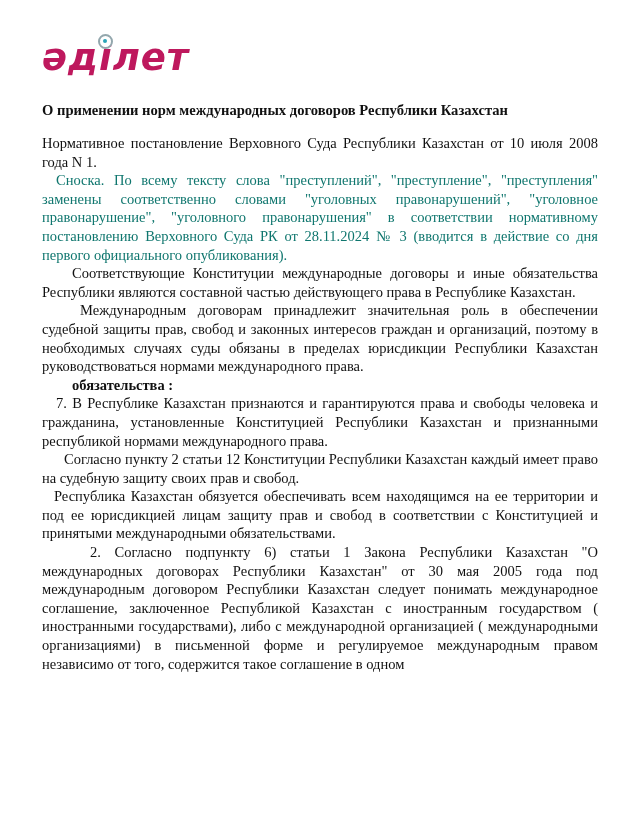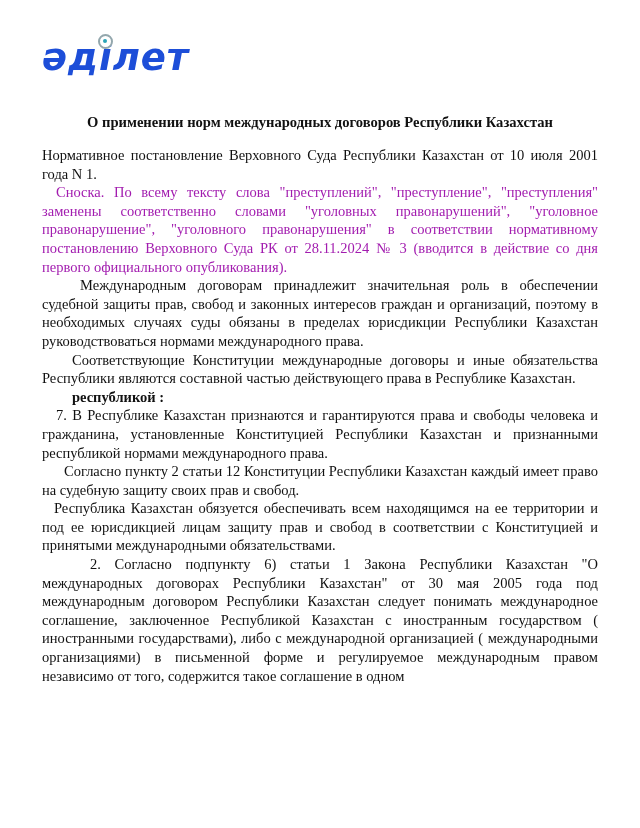--- a/index.html
+++ b/index.html
@@ -24,21 +24,21 @@
     margin: 34px 0 20px 0;
     height: 48px;
     display: inline-block;
   }
   .logo-text {
     font-family: "DejaVu Sans", sans-serif;
     font-style: italic;
     font-weight: bold;
     font-size: 37px;
     letter-spacing: 1px;
-    color: #1d4ed8;
+    color: #be185d;
     line-height: 48px;
   }
   .logo-ring {
     position: absolute;
     left: 56px;
     top: 0px;
     width: 11px;
     height: 11px;
     border: 2.5px solid #93a7ad;
     border-radius: 50%;
@@ -51,51 +51,51 @@
     top: 3.2px;
     width: 4px;
     height: 4px;
     border-radius: 50%;
     background: #2ba4b8;
   }
   
   .doc-title {
     font-size: 14.6px;
     font-weight: bold;
-    margin: 12px 0 15px 0;
-    text-align: center;
+    margin: 0 0 15px 0;
+    text-align: left;
   }
   .doc-body {
     font-size: 14.5px;
     line-height: 18.6px;
   }
   .para {
     margin: 0;
     text-align: justify;
   }
-  .para.red  { color: #a21caf; }
+  .para.red  { color: #0f766e; }
   .para.bold { font-weight: bold; }
 </style>
 </head>
 <body>
 
 <div class="page">
 
   <div class="logo">
     <span class="logo-text">әділет</span>
     <span class="logo-ring"></span>
   </div>
 
   <h1 class="doc-title">О применении норм международных договоров Республики Казахстан</h1>
 
   <div class="doc-body">
-      <p class="para" style="text-indent: 0px;">Нормативное постановление Верховного Суда Республики Казахстан от 10 июля 2001 года N 1.</p>
+      <p class="para" style="text-indent: 0px;">Нормативное постановление Верховного Суда Республики Казахстан от 10 июля 2008 года N 1.</p>
       <p class="para red" style="text-indent: 14px;">Сноска. По всему тексту слова "преступлений", "преступление", "преступления" заменены соответственно словами "уголовных правонарушений", "уголовное правонарушение", "уголовного правонарушения" в соответствии нормативному постановлению Верховного Суда РК от 28.11.2024 № 3 (вводится в действие со дня первого официального опубликования).</p>
+      <p class="para" style="text-indent: 30px;">Соответствующие Конституции международные договоры и иные обязательства Республики являются составной частью действующего права в Республике Казахстан.</p>
       <p class="para" style="text-indent: 38px;">Международным договорам принадлежит значительная роль в обеспечении судебной защиты прав, свобод и законных интересов граждан и организаций, поэтому в необходимых случаях суды обязаны в пределах юрисдикции Республики Казахстан руководствоваться нормами международного права.</p>
-      <p class="para" style="text-indent: 30px;">Соответствующие Конституции международные договоры и иные обязательства Республики являются составной частью действующего права в Республике Казахстан.</p>
-      <p class="para bold" style="text-indent: 30px;">республикой :</p>
+      <p class="para bold" style="text-indent: 30px;">обязательства :</p>
       <p class="para" style="text-indent: 14px;">7. В Республике Казахстан признаются и гарантируются права и свободы человека и гражданина, установленные Конституцией Республики Казахстан и признанными республикой нормами международного права.</p>
       <p class="para" style="text-indent: 22px;">Согласно пункту 2 статьи 12 Конституции Республики Казахстан каждый имеет право на судебную защиту своих прав и свобод.</p>
       <p class="para" style="text-indent: 12px;">Республика Казахстан обязуется обеспечивать всем находящимся на ее территории и под ее юрисдикцией лицам защиту прав и свобод в соответствии с Конституцией и принятыми международными обязательствами.</p>
       <p class="para" style="text-indent: 48px;">2. Согласно подпункту 6) статьи 1 Закона Республики Казахстан "О международных договорах Республики Казахстан" от 30 мая 2005 года под международным договором Республики Казахстан следует понимать международное соглашение, заключенное Республикой Казахстан с иностранным государством ( иностранными государствами), либо с международной организацией ( международными организациями) в письменной форме и регулируемое международным правом независимо от того, содержится такое соглашение в одном</p>
     </div>
 
 </div>
 
 </body></html>

